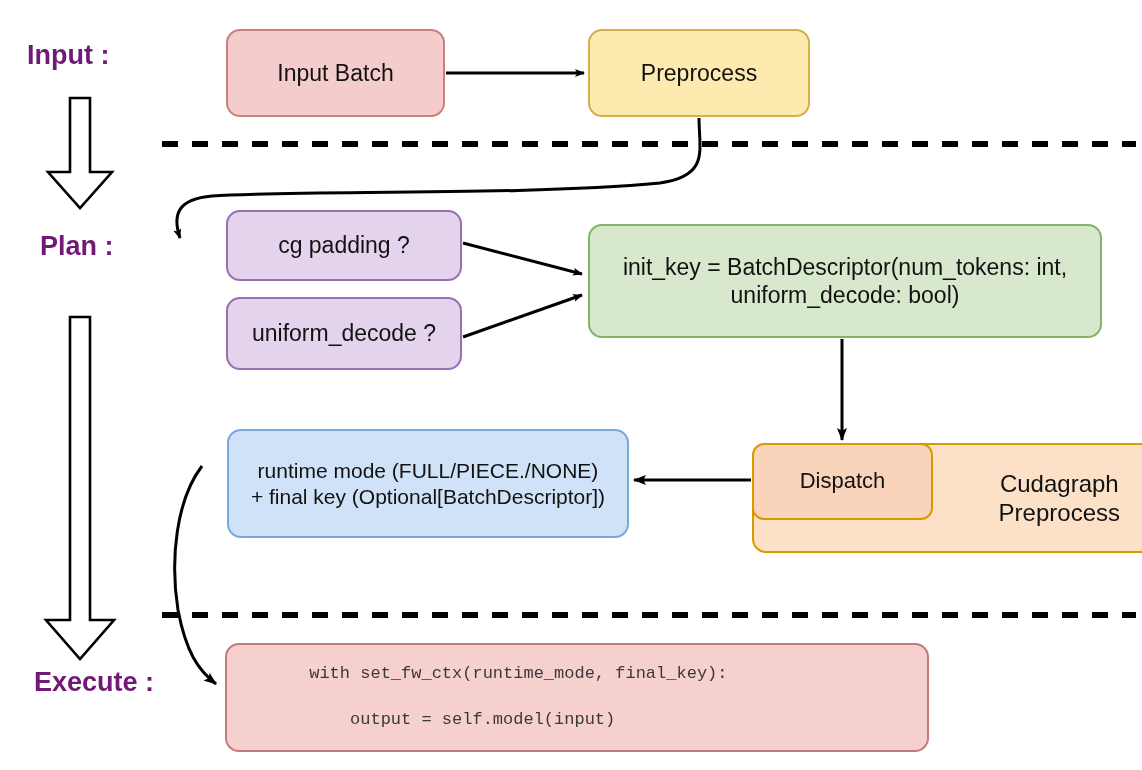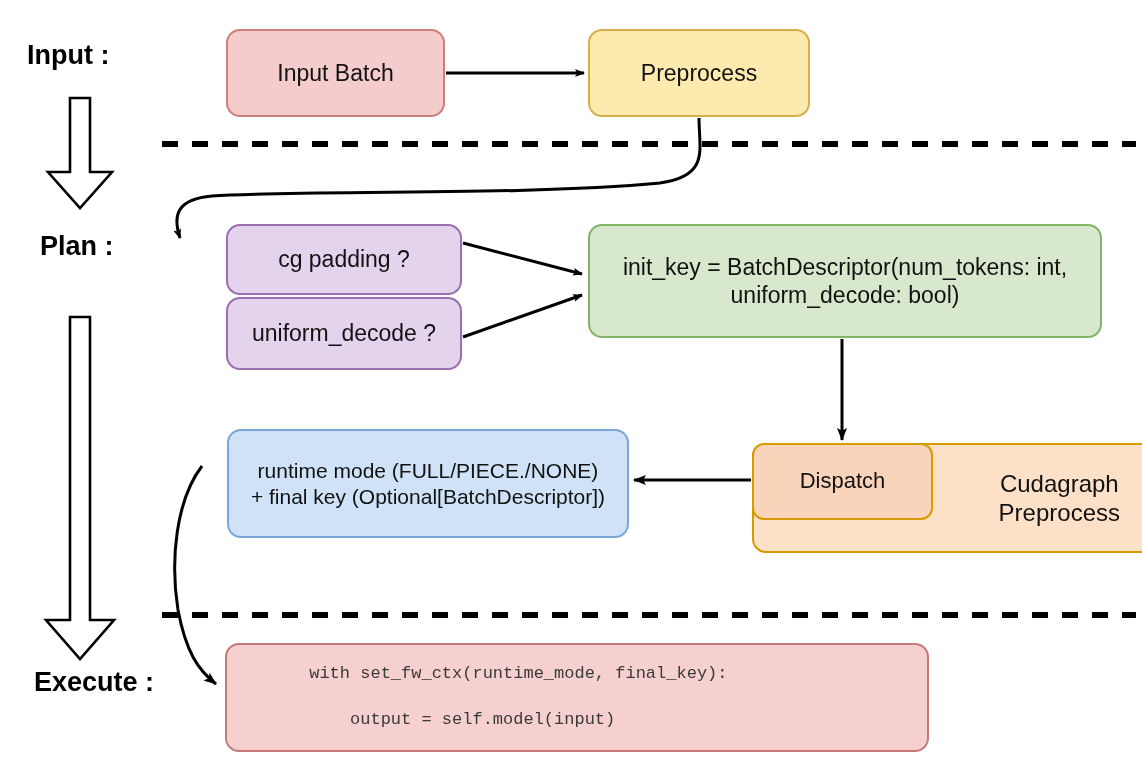--- a/index.html
+++ b/index.html
@@ -25,21 +25,21 @@
     top: 0;
     width: 1142px;
     height: 770px;
     pointer-events: none;
   }
   .stage-label {
     position: absolute;
     font-family: "Liberation Sans", sans-serif;
     font-weight: bold;
     font-size: 27px;
-    color: #000000;
+    color: #701a75;
     white-space: nowrap;
     letter-spacing: 0px;
   }
   .node {
     position: absolute;
     box-sizing: border-box;
     display: flex;
     align-items: center;
     justify-content: center;
     text-align: center;
@@ -59,21 +59,21 @@
     left: 226px; top: 29px; width: 219px; height: 88px;
     background: #f4cccc;
     border-color: #cc7f7f;
   }
   .n-preprocess {
     left: 588px; top: 29px; width: 222px; height: 88px;
     background: #fdeaae;
     border-color: #d6ae4a;
   }
   .n-cg-padding {
-    left: 226px; top: 224px; width: 236px; height: 71px;
+    left: 226px; top: 210px; width: 236px; height: 71px;
     background: #e4d3ec;
     border-color: #9a6fb0;
   }
   .n-uniform-decode {
     left: 226px; top: 297px; width: 236px; height: 73px;
     background: #e4d3ec;
     border-color: #9a6fb0;
   }
   .n-init-key {
     left: 588px; top: 224px; width: 514px; height: 114px;

